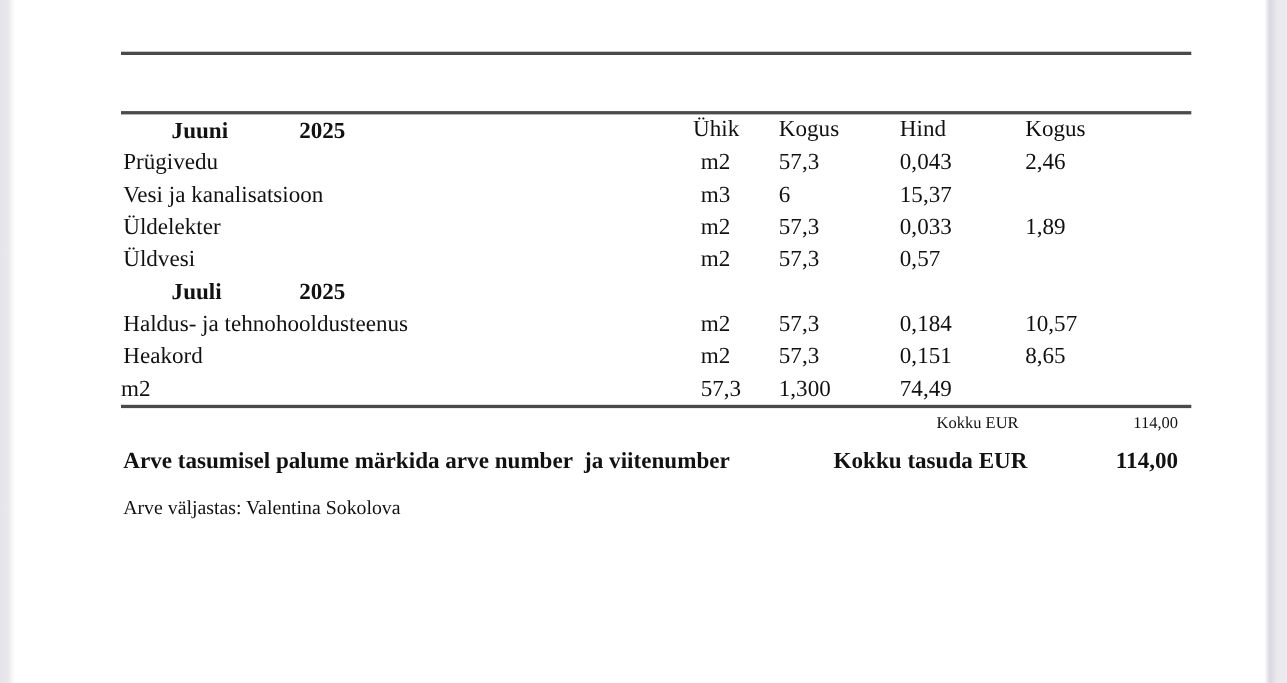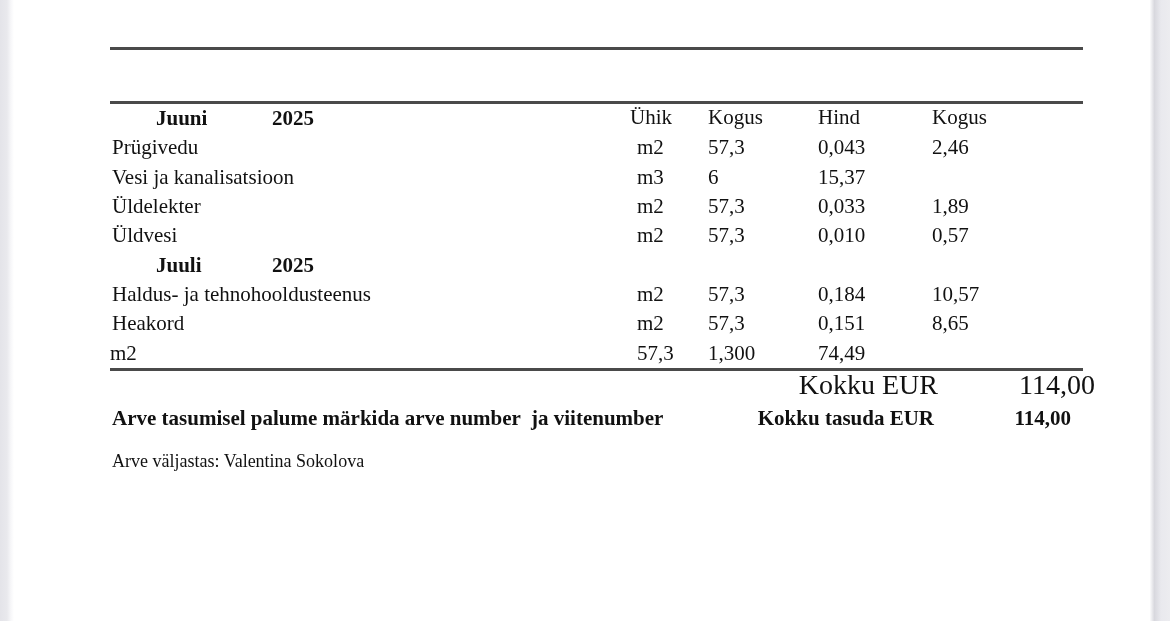--- a/index.html
+++ b/index.html
@@ -49,22 +49,21 @@
   .hdr-summa { padding-right: 7px; }
 
   .rows { position: absolute; left: 110px; top: 104px; width: 963px; font-size: 21px; }
   .row { height: 29.35px; line-height: 29.35px; }
   .row .month { display: inline-block; width: 116px; font-weight: bold; margin-left: 44px; }
   .row .year  { font-weight: bold; }
 
   .total-row {
     position: absolute; left: 110px; top: 371px; height: 28px; line-height: 28px;
     display: grid; grid-template-columns: 630px 186px 147px; width: 963px;
-    font-size: 28px;
-    gap: 12px;
+    font-size: 15px;
   }
   .total-row .tot-label { text-align: right; }
   .total-row .tot-value { text-align: right; padding-right: 2px; }
 
   .due-row {
     position: absolute; left: 110px; top: 402px; height: 32px; line-height: 32px;
     display: grid; grid-template-columns: 630px 194px 139px; width: 963px;
     font-size: 21px; font-weight: bold;
   }
   .due-row .note { text-align: left; padding-left: 2px; white-space: pre; }
@@ -128,21 +127,20 @@
       <div class="cell unit">m2</div>
       <div class="cell num">57,3</div>
       <div class="cell num">0,033</div>
       <div class="cell num sum">1,89</div>
     </div>
 
     <div class="row grid">
       <div class="cell name">Üldvesi</div>
       <div class="cell unit">m2</div>
       <div class="cell num">57,3</div>
-      <div class="cell num">0,010</div>
       <div class="cell num sum">0,57</div>
     </div>
 
     <div class="row grid">
       <div class="cell name">
         <span class="month">Juuli</span><span class="year">2025</span>
       </div>
       <div class="cell unit"></div>
       <div class="cell num"></div>
       <div class="cell num"></div>

